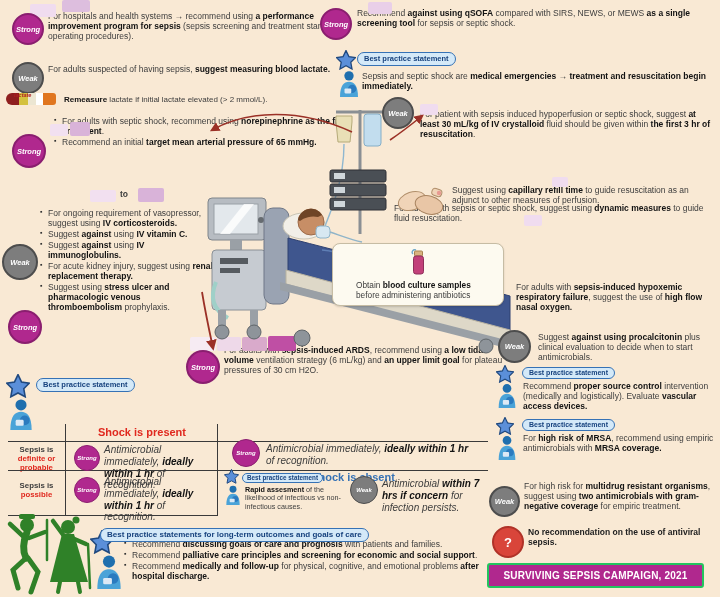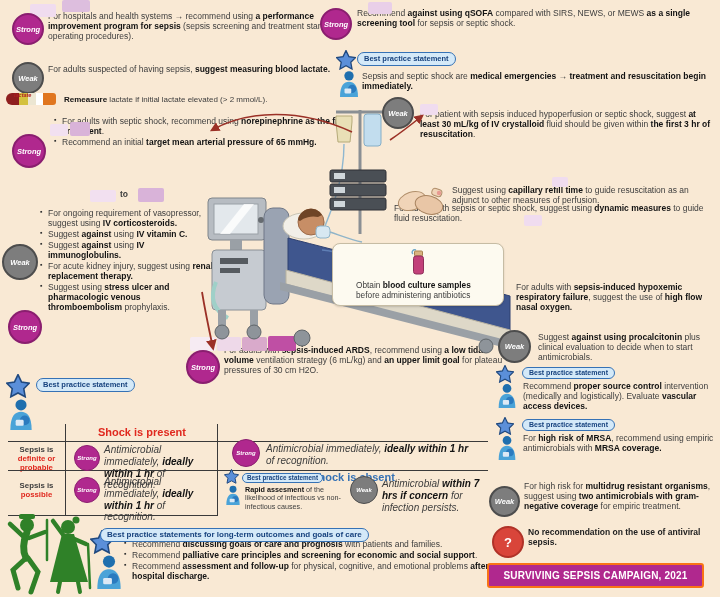--- a/index.html
+++ b/index.html
@@ -21,21 +21,21 @@
   ul.blist li{padding-left:8px;position:relative;margin:0 0 1px 0;}
   ul.blist li::before{content:"▪";position:absolute;left:0;top:0;font-size:7px;color:#333;}
   .deco{position:absolute;border-radius:2px;z-index:1;}
   .hdr{position:absolute;font-weight:bold;font-size:11px;text-align:center;z-index:4;}
   .tline{position:absolute;background:#3a3a3a;z-index:3;}
   .redlbl{color:#e0281e;}
   svg{display:block;}
   .icon{position:absolute;z-index:6;}
   .callout{position:absolute;background:#fdfaf0;border:1.2px solid #c6bca4;border-radius:8px;
            display:flex;gap:5px;align-items:center;padding:4px 6px;z-index:7;box-shadow:0 1px 2px rgba(0,0,0,.15);}
-  .banner{position:absolute;background:#b0288e;border:2px solid #f97316;border-radius:3px;
+  .banner{position:absolute;background:#b0288e;border:2px solid #22c55e;border-radius:3px;
           color:#fff;font-weight:bold;font-size:10px;display:flex;align-items:center;justify-content:center;
           letter-spacing:.2px;z-index:8;}
   .qmark{position:absolute;background:#d9453a;border:2.5px solid #b03228;border-radius:50%;color:#fff;
          font-weight:bold;font-size:13px;display:flex;align-items:center;justify-content:center;z-index:6;}
   .lstrip{position:absolute;display:flex;height:12px;z-index:6;}
   .lstrip span{display:block;height:100%;}
   .llabel{position:absolute;font-size:5.5px;font-weight:bold;font-style:italic;color:#fff;z-index:7;}
 </style>
 </head>
 <body>
@@ -324,21 +324,21 @@
   <div class="icon" style="left:95px;top:554px;">
       <svg width="28" height="35">
         <use href="#sym-person"></use>
       </svg>
     </div>
   <div class="pill" style="left:100px;top:520px;font-size:8px;margin-top:8px;">Best practice statements for long-term outcomes and goals of care</div>
   <div class="txt" style="left:124px;top:539px;width:368px;">
     <ul class="blist">
       <li>Recommend <b>discussing goals of care and prognosis</b> with patients and families.</li>
       <li>Recommend <b>palliative care principles and screening for economic and social support</b>.</li>
-      <li>Recommend <b>assessment and follow-up</b> for physical, cognitive, and emotional problems <b>after hospital discharge.</b></li>
+      <li>Recommend <b>medically and follow-up</b> for physical, cognitive, and emotional problems <b>after hospital discharge.</b></li>
     </ul>
   </div>
 
   <svg class="abs" style="left:0;top:0;z-index:9;pointer-events:none;" width="720" height="597" viewBox="0 0 720 597">
     <path d="M352,132 C300,108 248,110 212,130" fill="none" stroke="#9b3026" stroke-width="1.6" marker-end="url(#ah)"></path>
     <path d="M390,140 C402,132 412,124 422,116" fill="none" stroke="#9b3026" stroke-width="1.6" marker-end="url(#ah)"></path>
     <path d="M202,292 C206,316 210,334 213,348" fill="none" stroke="#9b3026" stroke-width="1.8" marker-end="url(#ah)"></path>
   </svg>
 
 </div>

